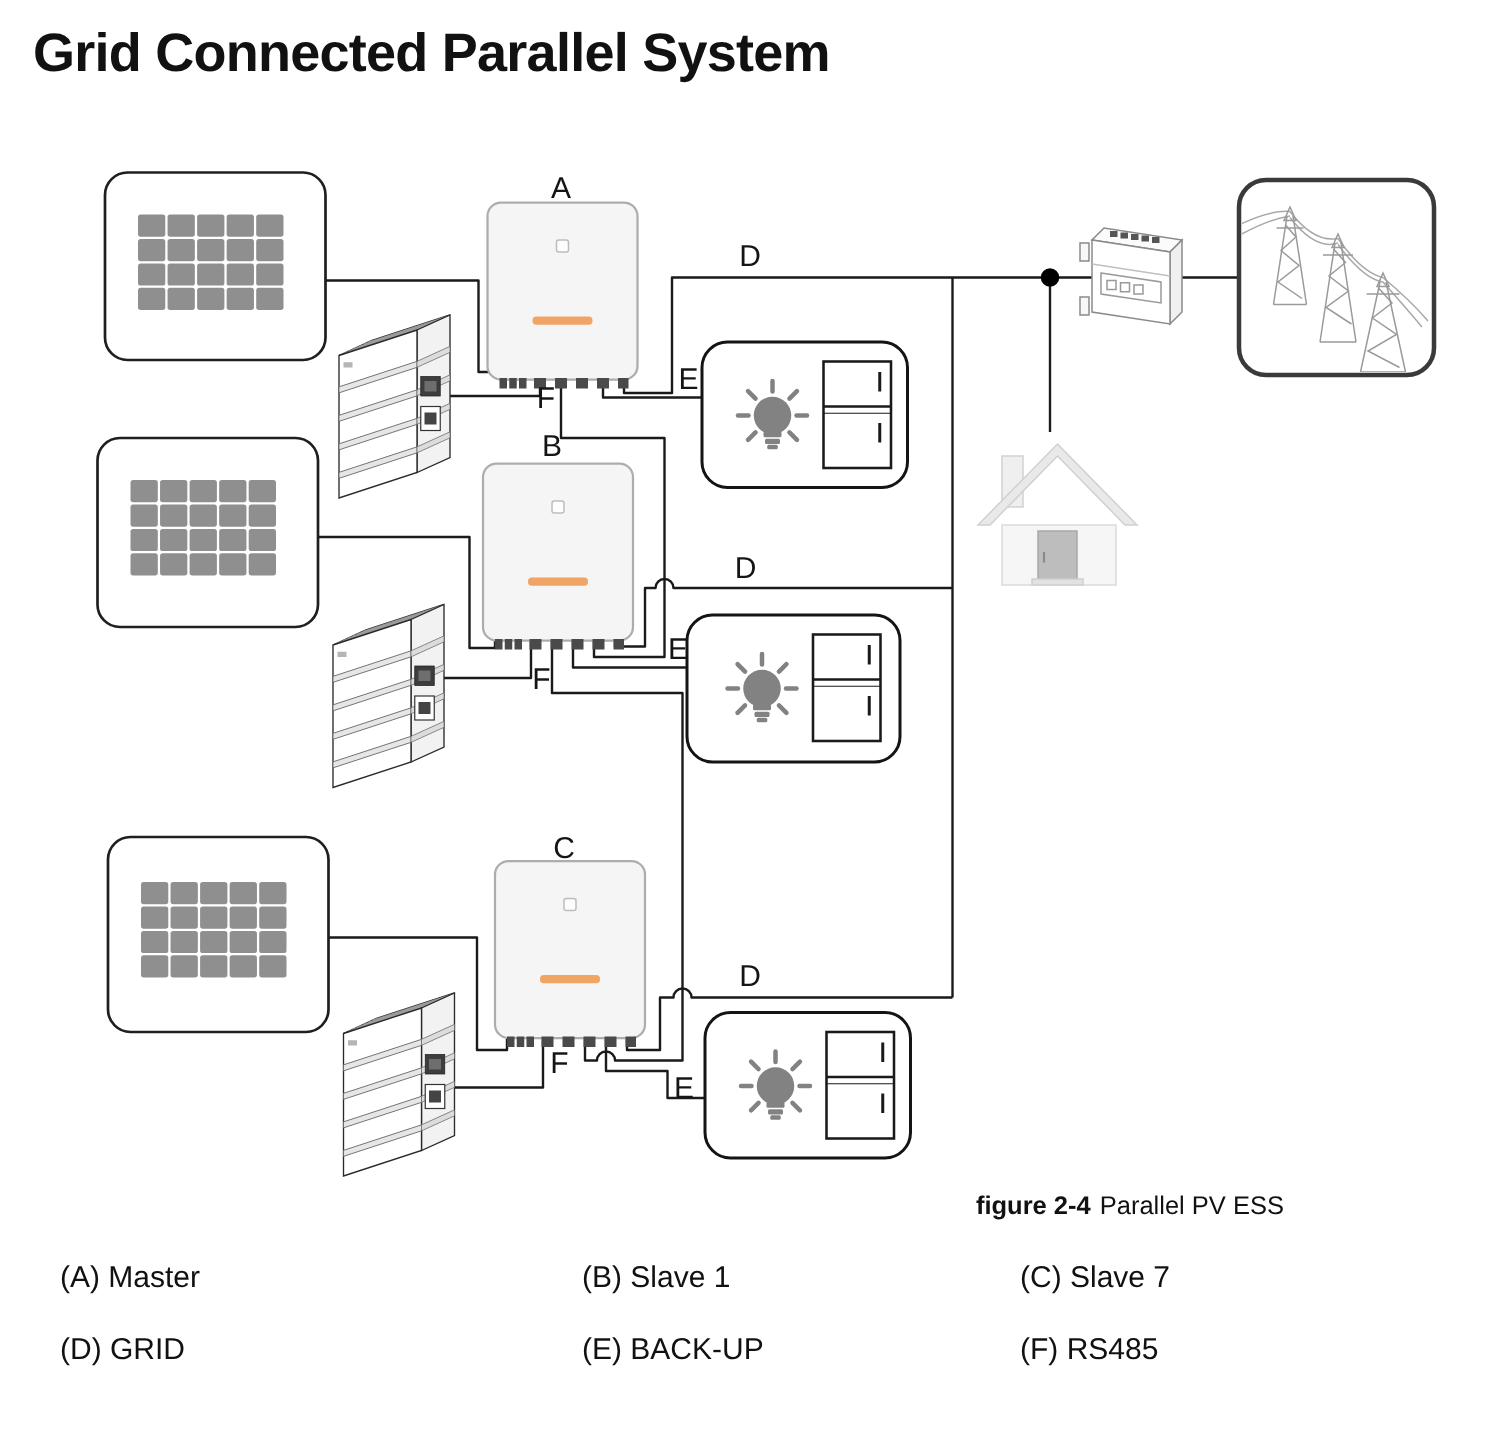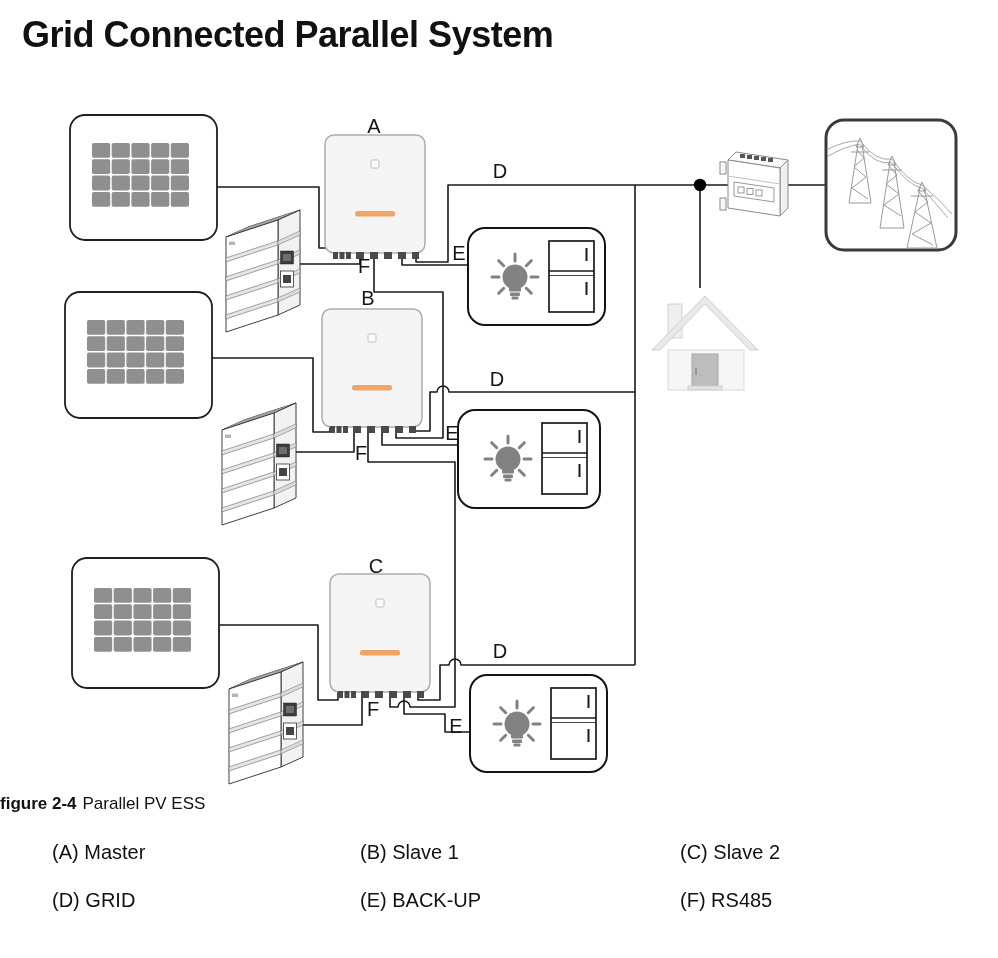--- a/index.html
+++ b/index.html
@@ -3,24 +3,24 @@
 <meta charset="utf-8">
 <style>
   html,body{margin:0;padding:0;background:#fff;}
   body{width:998px;height:958px;position:relative;overflow:hidden;
        font-family:"Liberation Sans",sans-serif;color:#111;}
   .page-title{position:absolute;left:22px;top:14px;font-size:36px;font-weight:bold;
               letter-spacing:-0.5px;white-space:nowrap;}
   svg{position:absolute;left:0;top:0;}
   .lbl{position:absolute;transform:translate(-50%,-50%);font-size:20px;color:#151515;
        white-space:nowrap;line-height:1;}
-  .caption{position:absolute;left:0;top:794px;width:856px;text-align:left;font-size:17px;}
+  .caption{position:absolute;left:0;top:794px;width:856px;text-align:right;font-size:17px;}
   .caption .fig{font-weight:bold;margin-right:6px;}
   .legend-item{position:absolute;font-size:20px;white-space:nowrap;}
-  .lg-c0{left:52px;} .lg-c1{left:360px;} .lg-c2{left:680px;}
+  .lg-c0{left:40px;} .lg-c1{left:388px;} .lg-c2{left:680px;}
   .lg-r0{top:841px;} .lg-r1{top:889px;}
 </style>
 </head>
 <body>
 
 <div class="page-title">Grid Connected Parallel System</div>
 
 <svg width="998" height="790" viewBox="0 0 998 790">
   <defs>
 
@@ -248,16 +248,16 @@
 <div class="lbl" style="left:364px;top:266px;">F</div>
 <div class="lbl" style="left:361px;top:453px;">F</div>
 <div class="lbl" style="left:373px;top:709px;">F</div>
 
 <div class="caption">
   <span class="fig">figure 2-4</span><span>Parallel PV ESS</span>
 </div>
 
 <div class="legend-item lg-r0 lg-c0">(A) Master</div>
 <div class="legend-item lg-r0 lg-c1">(B) Slave 1</div>
-<div class="legend-item lg-r0 lg-c2">(C) Slave 2</div>
+<div class="legend-item lg-r0 lg-c2">(C) Slave 7</div>
 <div class="legend-item lg-r1 lg-c0">(D) GRID</div>
 <div class="legend-item lg-r1 lg-c1">(E) BACK-UP</div>
 <div class="legend-item lg-r1 lg-c2">(F) RS485</div>
 
 </body></html>

